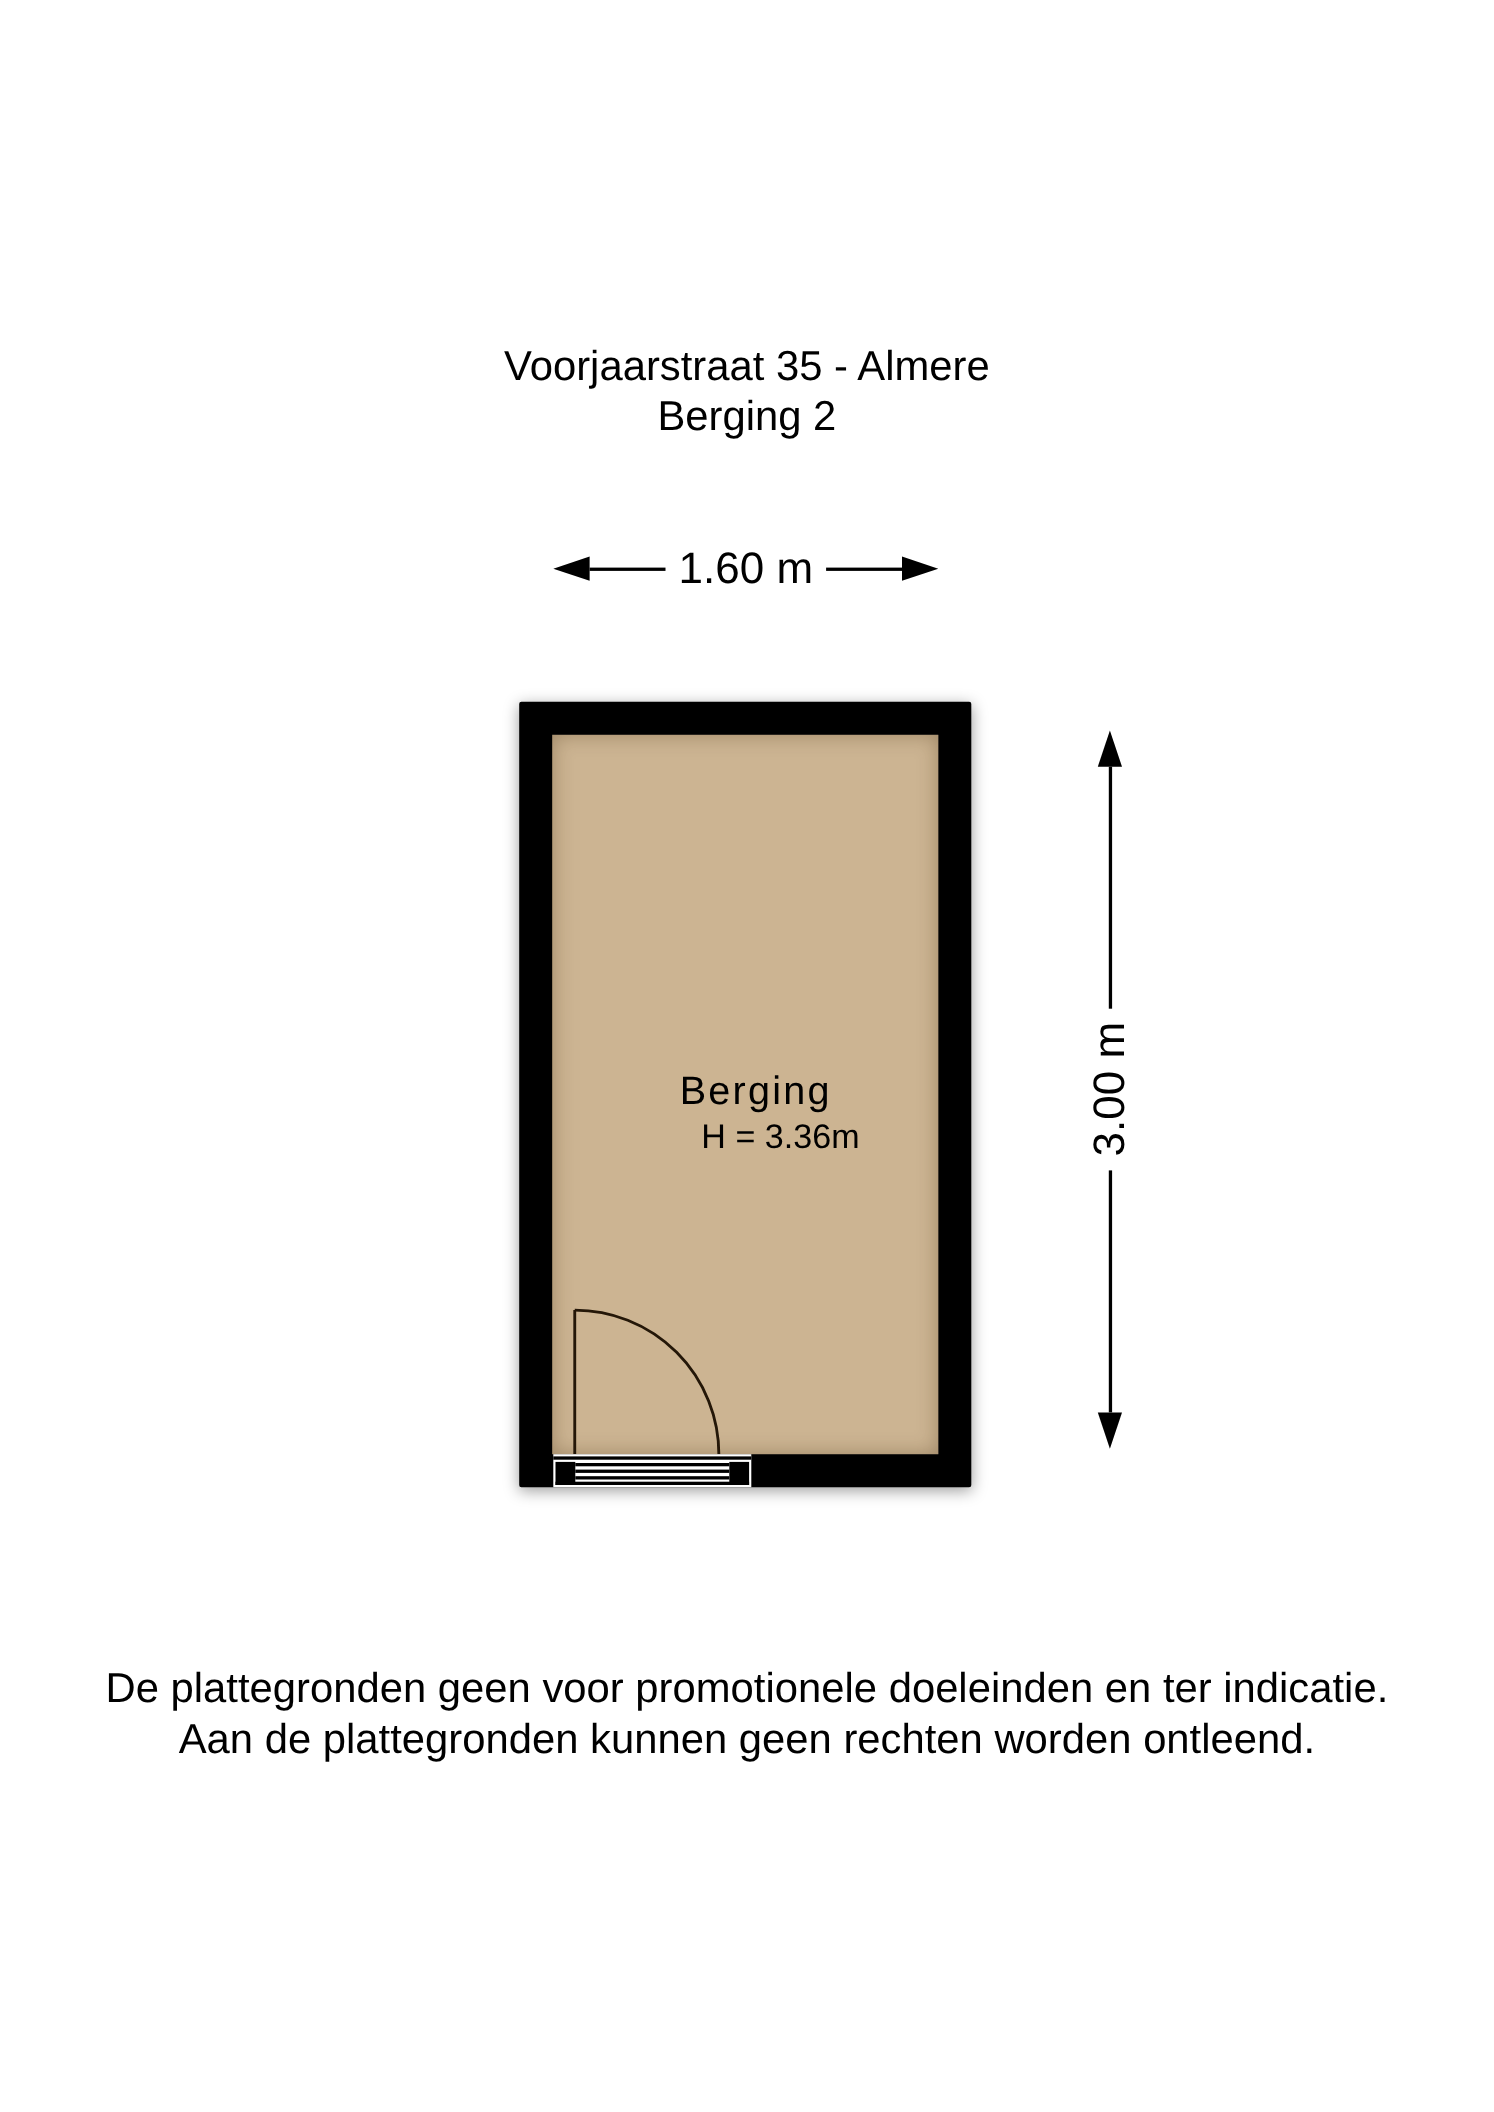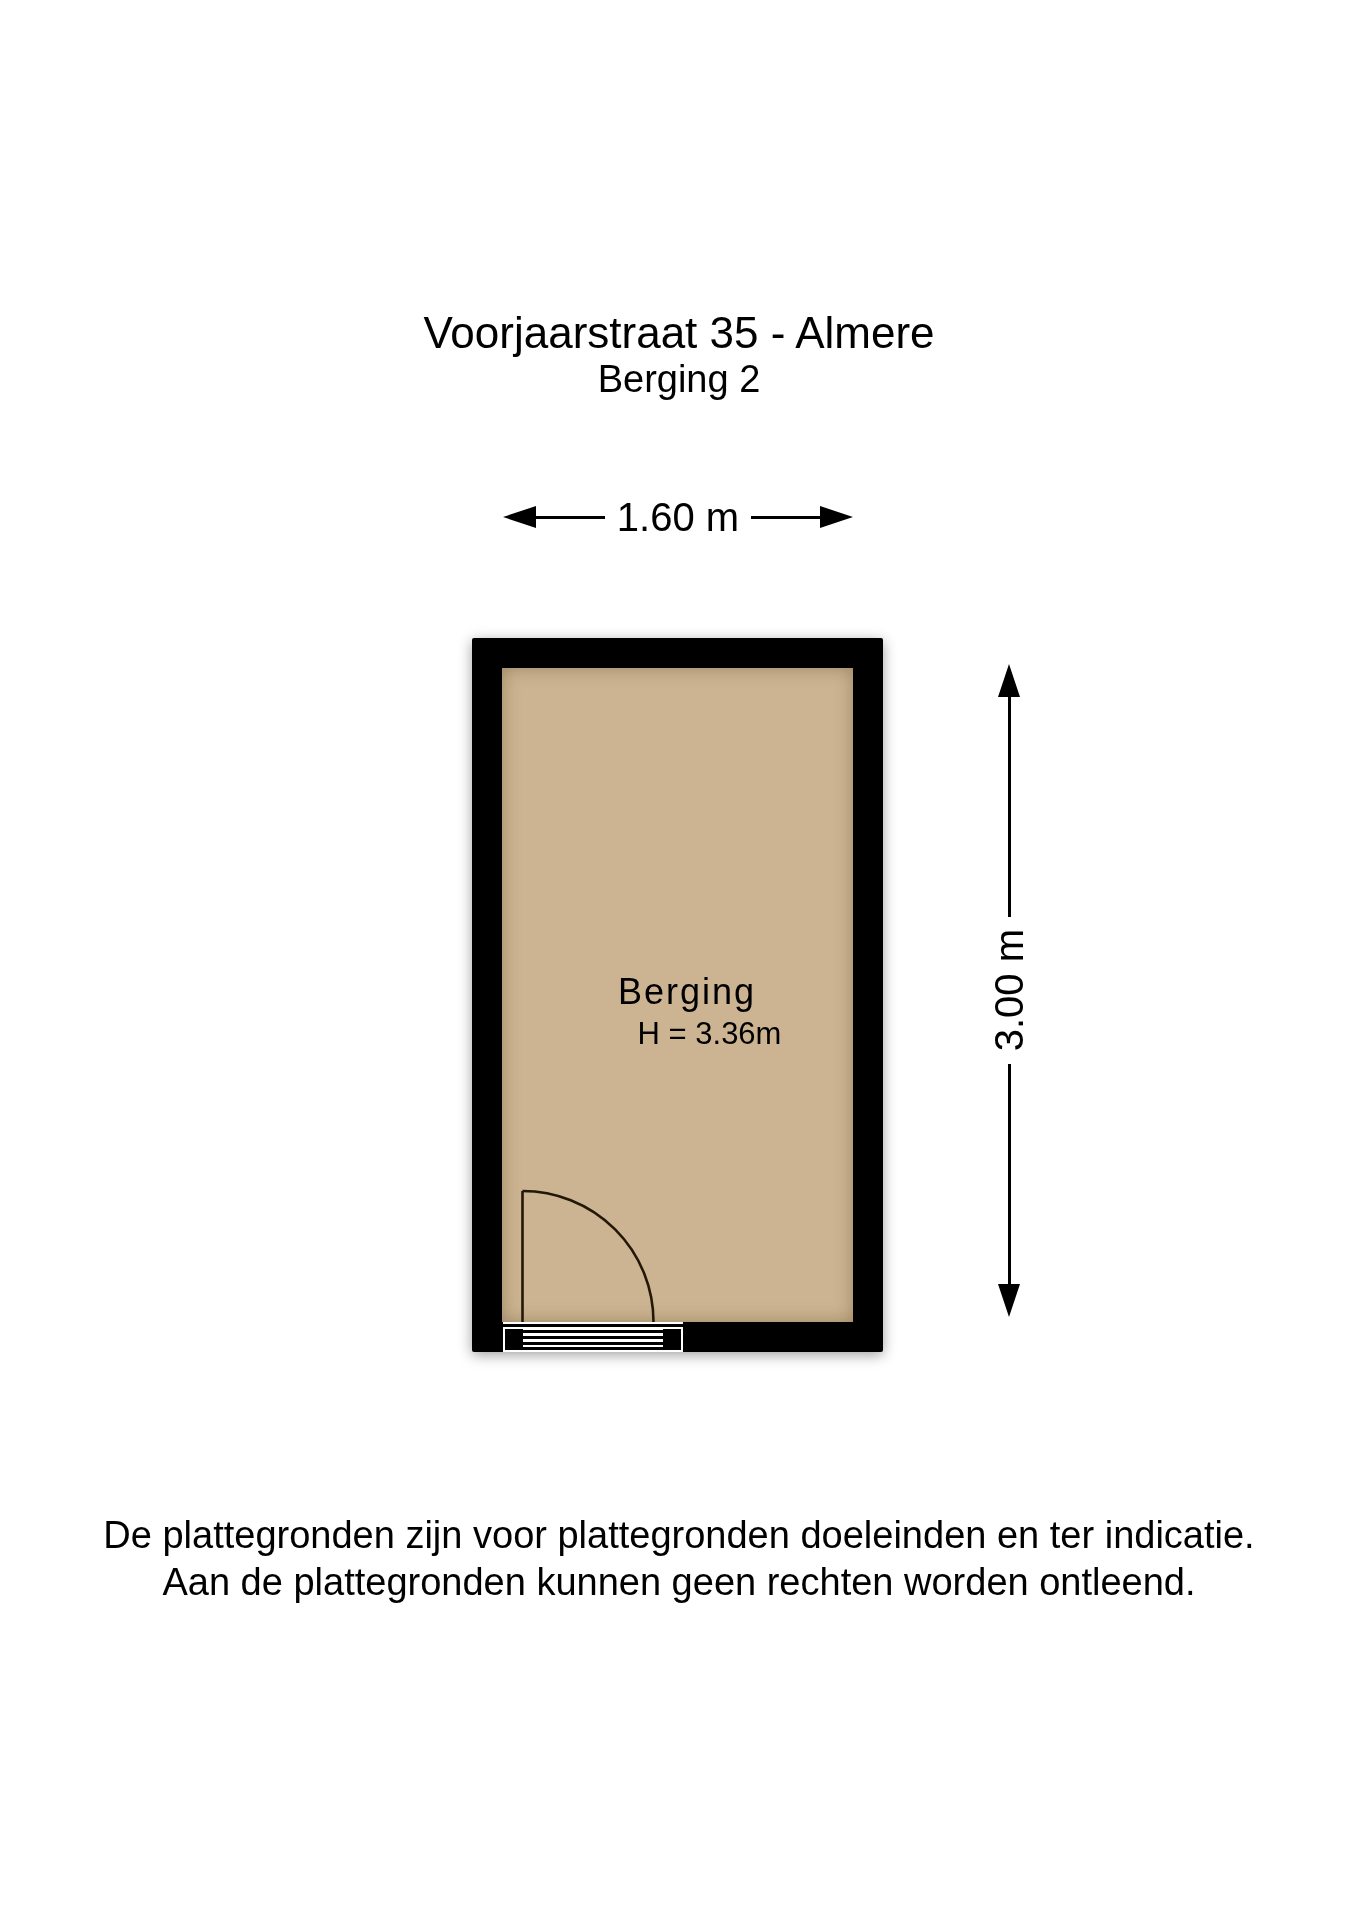--- a/index.html
+++ b/index.html
@@ -15,21 +15,21 @@
 
   
   .title-block {
     position: absolute;
     top: 310px;
     left: 0;
     width: 100%;
     text-align: center;
   }
   .title-line1 {
-    font-size: 44px;
+    font-size: 38px;
     line-height: 46px;
     font-weight: 400;
   }
   .title-line2 {
     font-size: 38px;
     line-height: 46px;
     font-weight: 400;
     text-align: center;
   }
 
@@ -233,15 +233,15 @@
 
 <div class="v-dim">
   <div class="arrow-up"></div>
   <div class="dim-line"></div>
   <div class="dim-label">3.00 m</div>
   <div class="dim-line"></div>
   <div class="arrow-down"></div>
 </div>
 
 <div class="footer-block">
-  <div class="footer-line">De plattegronden zijn voor plattegronden doeleinden en ter indicatie.</div>
+  <div class="footer-line">De plattegronden geen voor promotionele doeleinden en ter indicatie.</div>
   <div class="footer-line">Aan de plattegronden kunnen geen rechten worden ontleend.</div>
 </div>
 
 </body></html>

